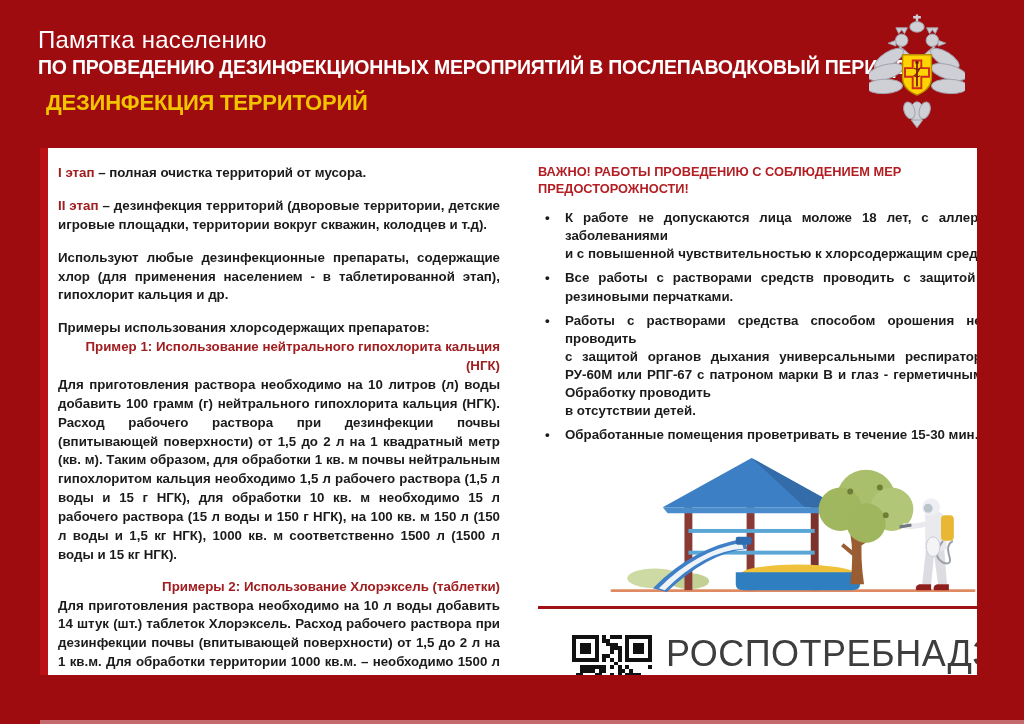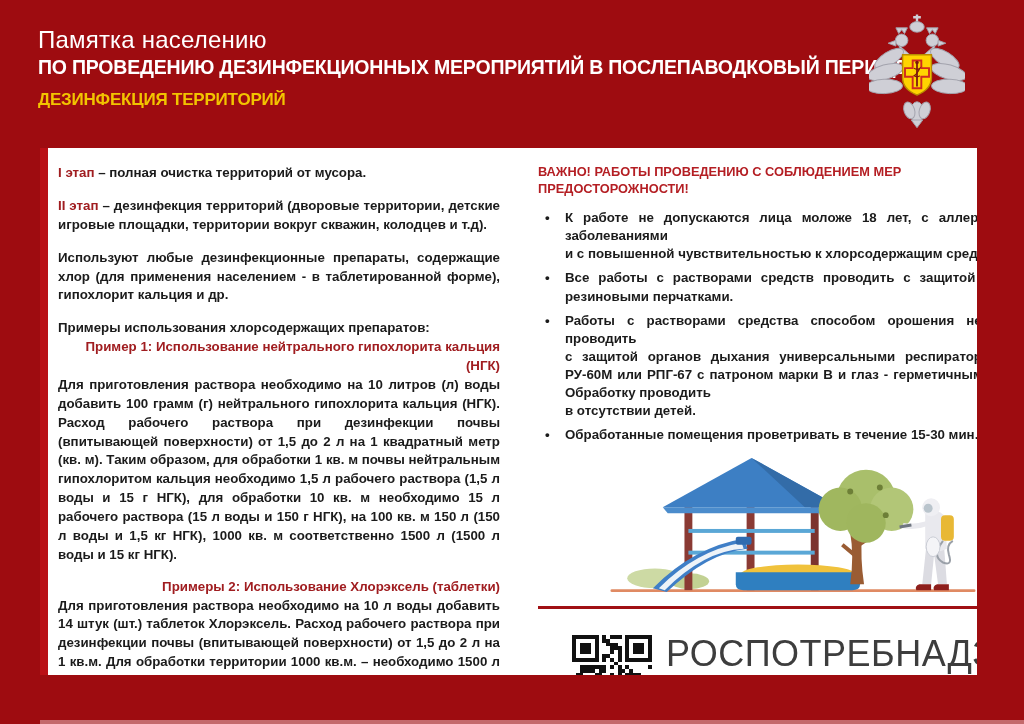--- a/index.html
+++ b/index.html
@@ -4,21 +4,21 @@
 <style>
   html,body{margin:0;padding:0;}
   body{
     width:1024px;height:724px;position:relative;overflow:hidden;
     background:#9e0c10;
     font-family:"Liberation Sans","DejaVu Sans",sans-serif;
   }
   
   .hdr-title{position:absolute;left:38px;top:26px;color:#ffffff;font-size:24px;font-weight:400;letter-spacing:.2px;}
   .hdr-subtitle{position:absolute;left:38px;top:56px;color:#ffffff;font-size:19.5px;font-weight:700;letter-spacing:-.2px;}
-  .hdr-topic{position:absolute;left:38px;top:90px;color:#f2c400;font-size:17px;font-weight:700;letter-spacing:-.2px;}
+  .hdr-topic{position:absolute;left:46px;top:90px;color:#f2c400;font-size:22px;font-weight:700;letter-spacing:-.2px;}
   .emblem{position:absolute;left:869px;top:12px;width:96px;height:120px;}
   
   .card{
     position:absolute;left:40px;top:148px;width:937px;height:527px;
     background:#ffffff;border-left:8px solid #ba1016;box-sizing:border-box;
     display:flex;gap:38px;padding:16px 20px 10px 10px;overflow:hidden;
   }
   .col-left{width:442px;flex:0 0 442px;color:#1b1b1b;font-size:13.3px;font-weight:700;line-height:1.42;text-align:justify;}
   .col-right{flex:1;color:#1b1b1b;font-size:13.3px;font-weight:700;line-height:1.36;}
   .step{margin-bottom:14px;}
@@ -84,21 +84,21 @@
     <circle cx="50" cy="52" r="1.8" fill="#7a1410"></circle>
     <path d="M47 58 q3 2 6 0 q-3 6 -6 8 q3 2 6 0" stroke="#7a1410" stroke-width="1.2" fill="none"></path>
   </svg>
 </div>
 
 <div class="card">
 
   <div class="col-left">
     <div class="step"><span class="step-label">I этап</span><span> – полная очистка территорий от мусора.</span></div>
     <div class="step"><span class="step-label">II этап</span><span> – дезинфекция территорий (дворовые территории, детские игровые площадки, территории вокруг скважин, колодцев и т.д).</span></div>
-    <div class="para">Используют любые дезинфекционные препараты, содержащие хлор (для применения населением - в таблетированной форме), гипохлорит кальция и др.</div>
+    <div class="para">Используют любые дезинфекционные препараты, содержащие хлор (для применения населением - в таблетированной этап), гипохлорит кальция и др.</div>
     <div class="examples-block">
       <div style="text-align:left;">Примеры использования хлорсодержащих препаратов:</div>
       <div class="red-heading">Пример 1: Использование нейтрального гипохлорита кальция (НГК)</div>
       <div>Для приготовления раствора необходимо на 10 литров (л) воды добавить 100 грамм (г) нейтрального гипохлорита кальция (НГК). Расход рабочего раствора при дезинфекции почвы (впитывающей поверхности) от 1,5 до 2 л на 1 квадратный метр (кв. м). Таким образом, для обработки 1 кв. м почвы нейтральным гипохлоритом кальция необходимо 1,5 л рабочего раствора (1,5 л воды и 15 г НГК), для обработки 10 кв. м необходимо 15 л рабочего раствора (15 л воды и 150 г НГК), на 100 кв. м 150 л (150 л воды и 1,5 кг НГК), 1000 кв. м соответственно 1500 л (1500 л воды и 15 кг НГК).</div>
     </div>
     <div>
       <div class="red-heading">Примеры 2: Использование Хлорэксель (таблетки)</div>
       <div>Для приготовления раствора необходимо на 10 л воды добавить 14 штук (шт.) таблеток Хлорэксель. Расход рабочего раствора при дезинфекции почвы (впитывающей поверхности) от 1,5 до 2 л на 1 кв.м. Для обработки территории 1000 кв.м. – необходимо 1500 л воды и 1400 шт. таблеток. Для обработки 500 кв.м - 750 л воды и 700 шт. таблеток Хлорэксель.</div>
     </div>
   </div>

